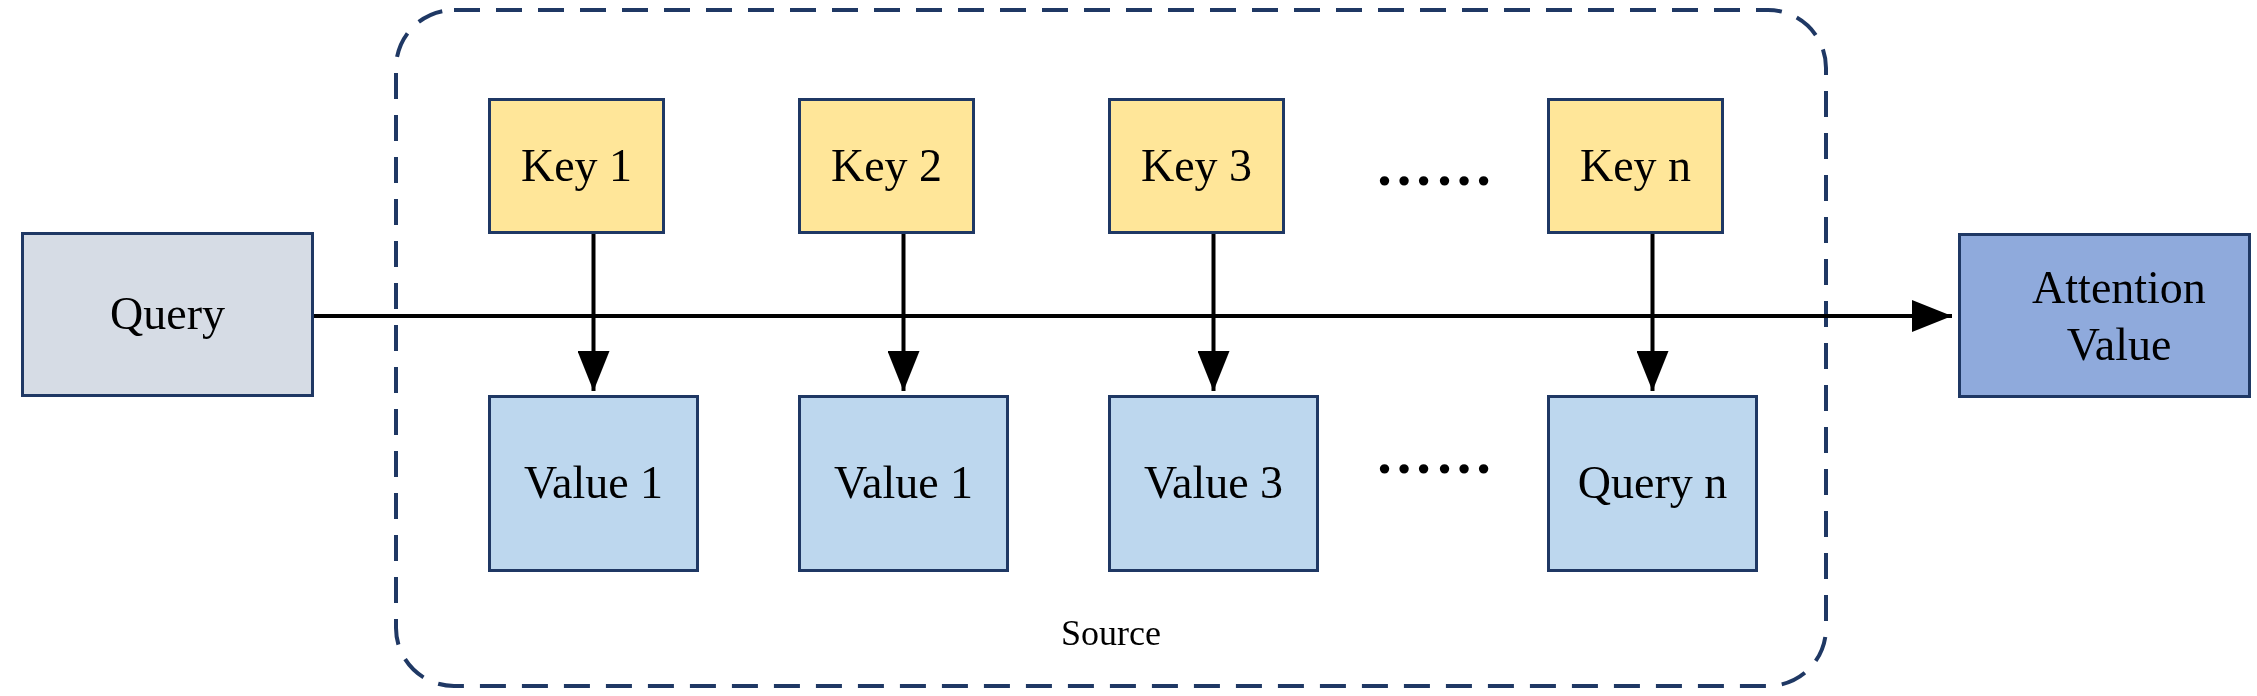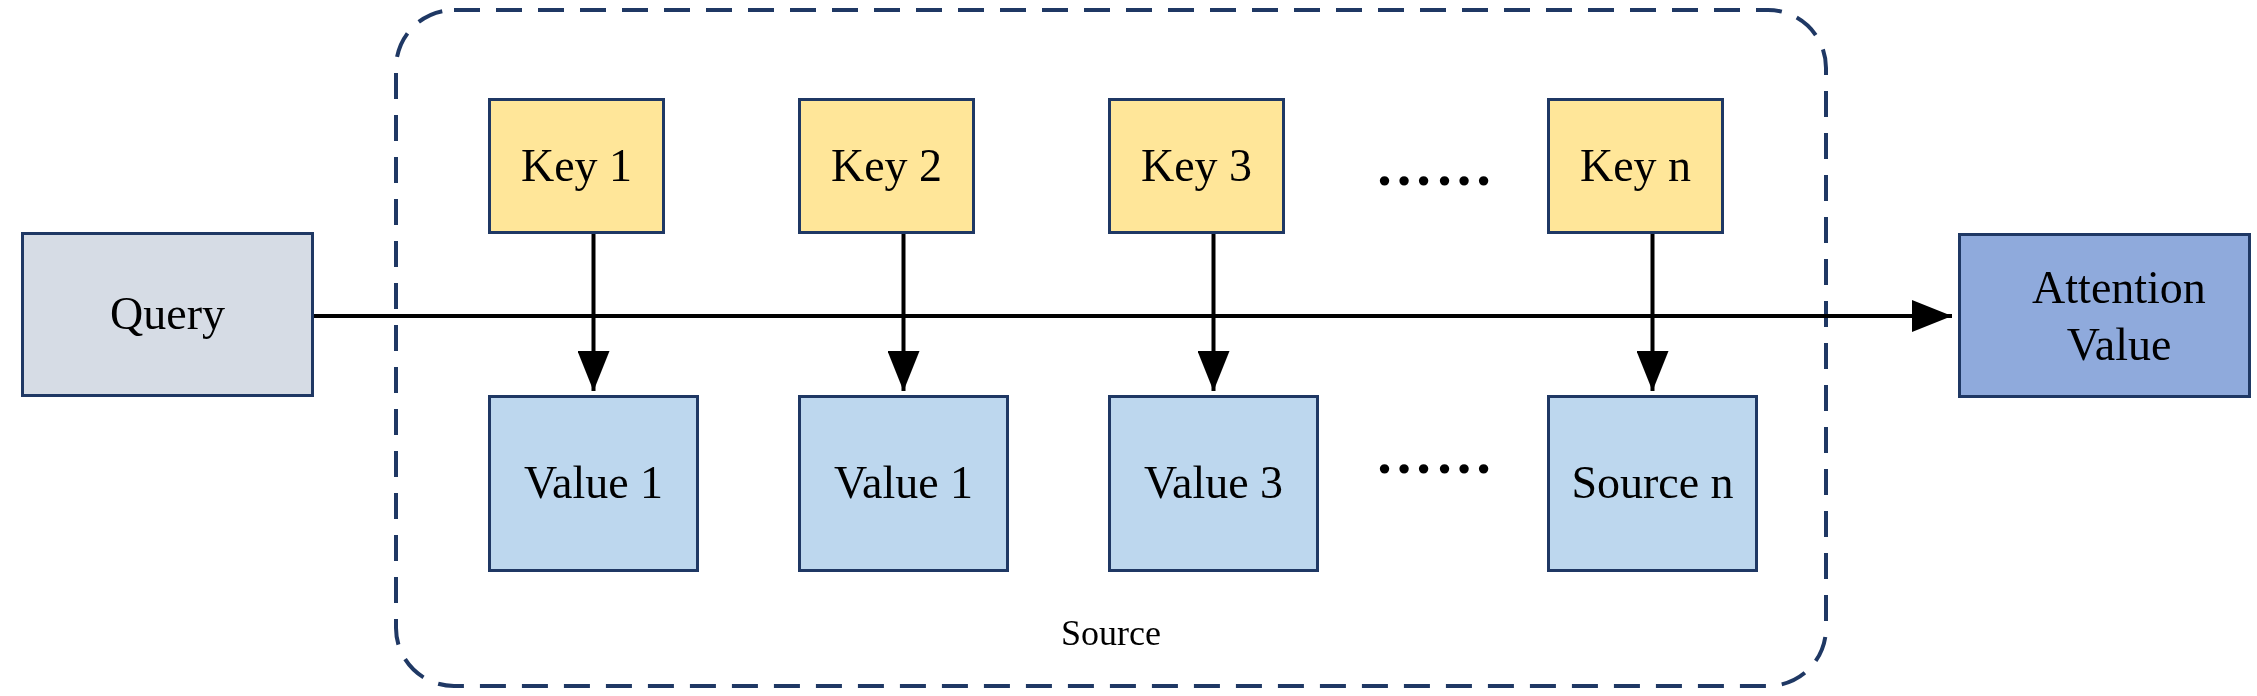--- a/index.html
+++ b/index.html
@@ -144,21 +144,21 @@
       <span>Value 1</span>
     </div>
     <div class="box value-box col2">
       <span>Value 1</span>
     </div>
     <div class="box value-box col3">
       <span>Value 3</span>
     </div>
     <div class="dots dots-values">……</div>
     <div class="box value-box col4">
-      <span>Source n</span>
+      <span>Query n</span>
     </div>
 
     <div class="source-label">Source</div>
   </div>
 
   <div class="box output-box">
     <span>Attention</span>
     <span>Value</span>
   </div>
 

